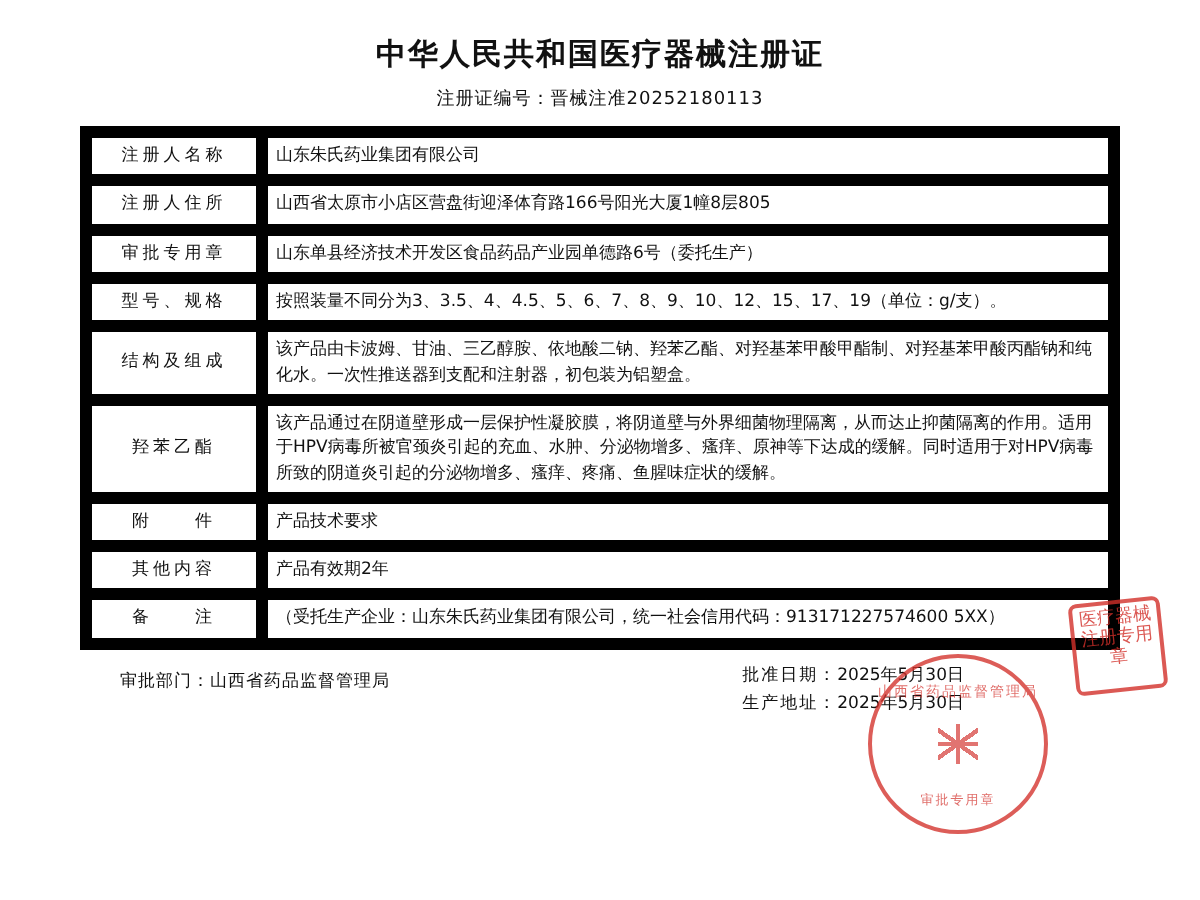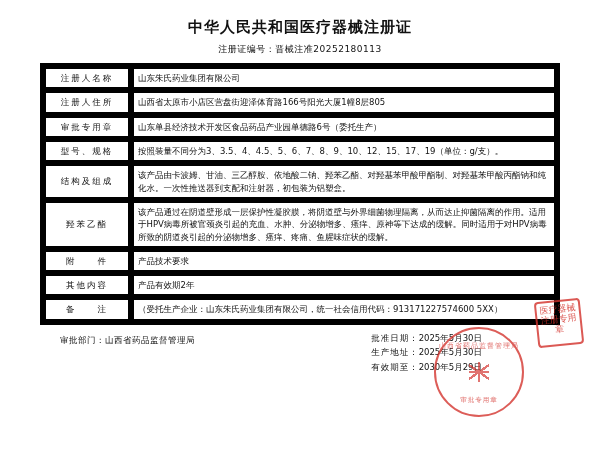--- a/index.html
+++ b/index.html
@@ -203,23 +203,20 @@
     <div class="footer-left">
       <span>审批部门：</span><span>山西省药品监督管理局</span>
     </div>
     <div class="footer-right">
       <div>
         <span class="k">批准日期：</span><span>2025年5月30日</span>
       </div>
       <div>
         <span class="k">生产地址：</span><span>2025年5月30日</span>
       </div>
-      <div>
-        <span class="k">有效期至：</span><span>2030年5月29日</span>
-      </div>
     </div>
     <div class="stamp-main">
       <div class="stamp-text">山西省药品监督管理局</div>
       <div class="stamp-text-bottom">审批专用章</div>
     </div>
   </div>
 
   <div class="stamp-side">医疗器械注册专用章</div>
 
 </div>

